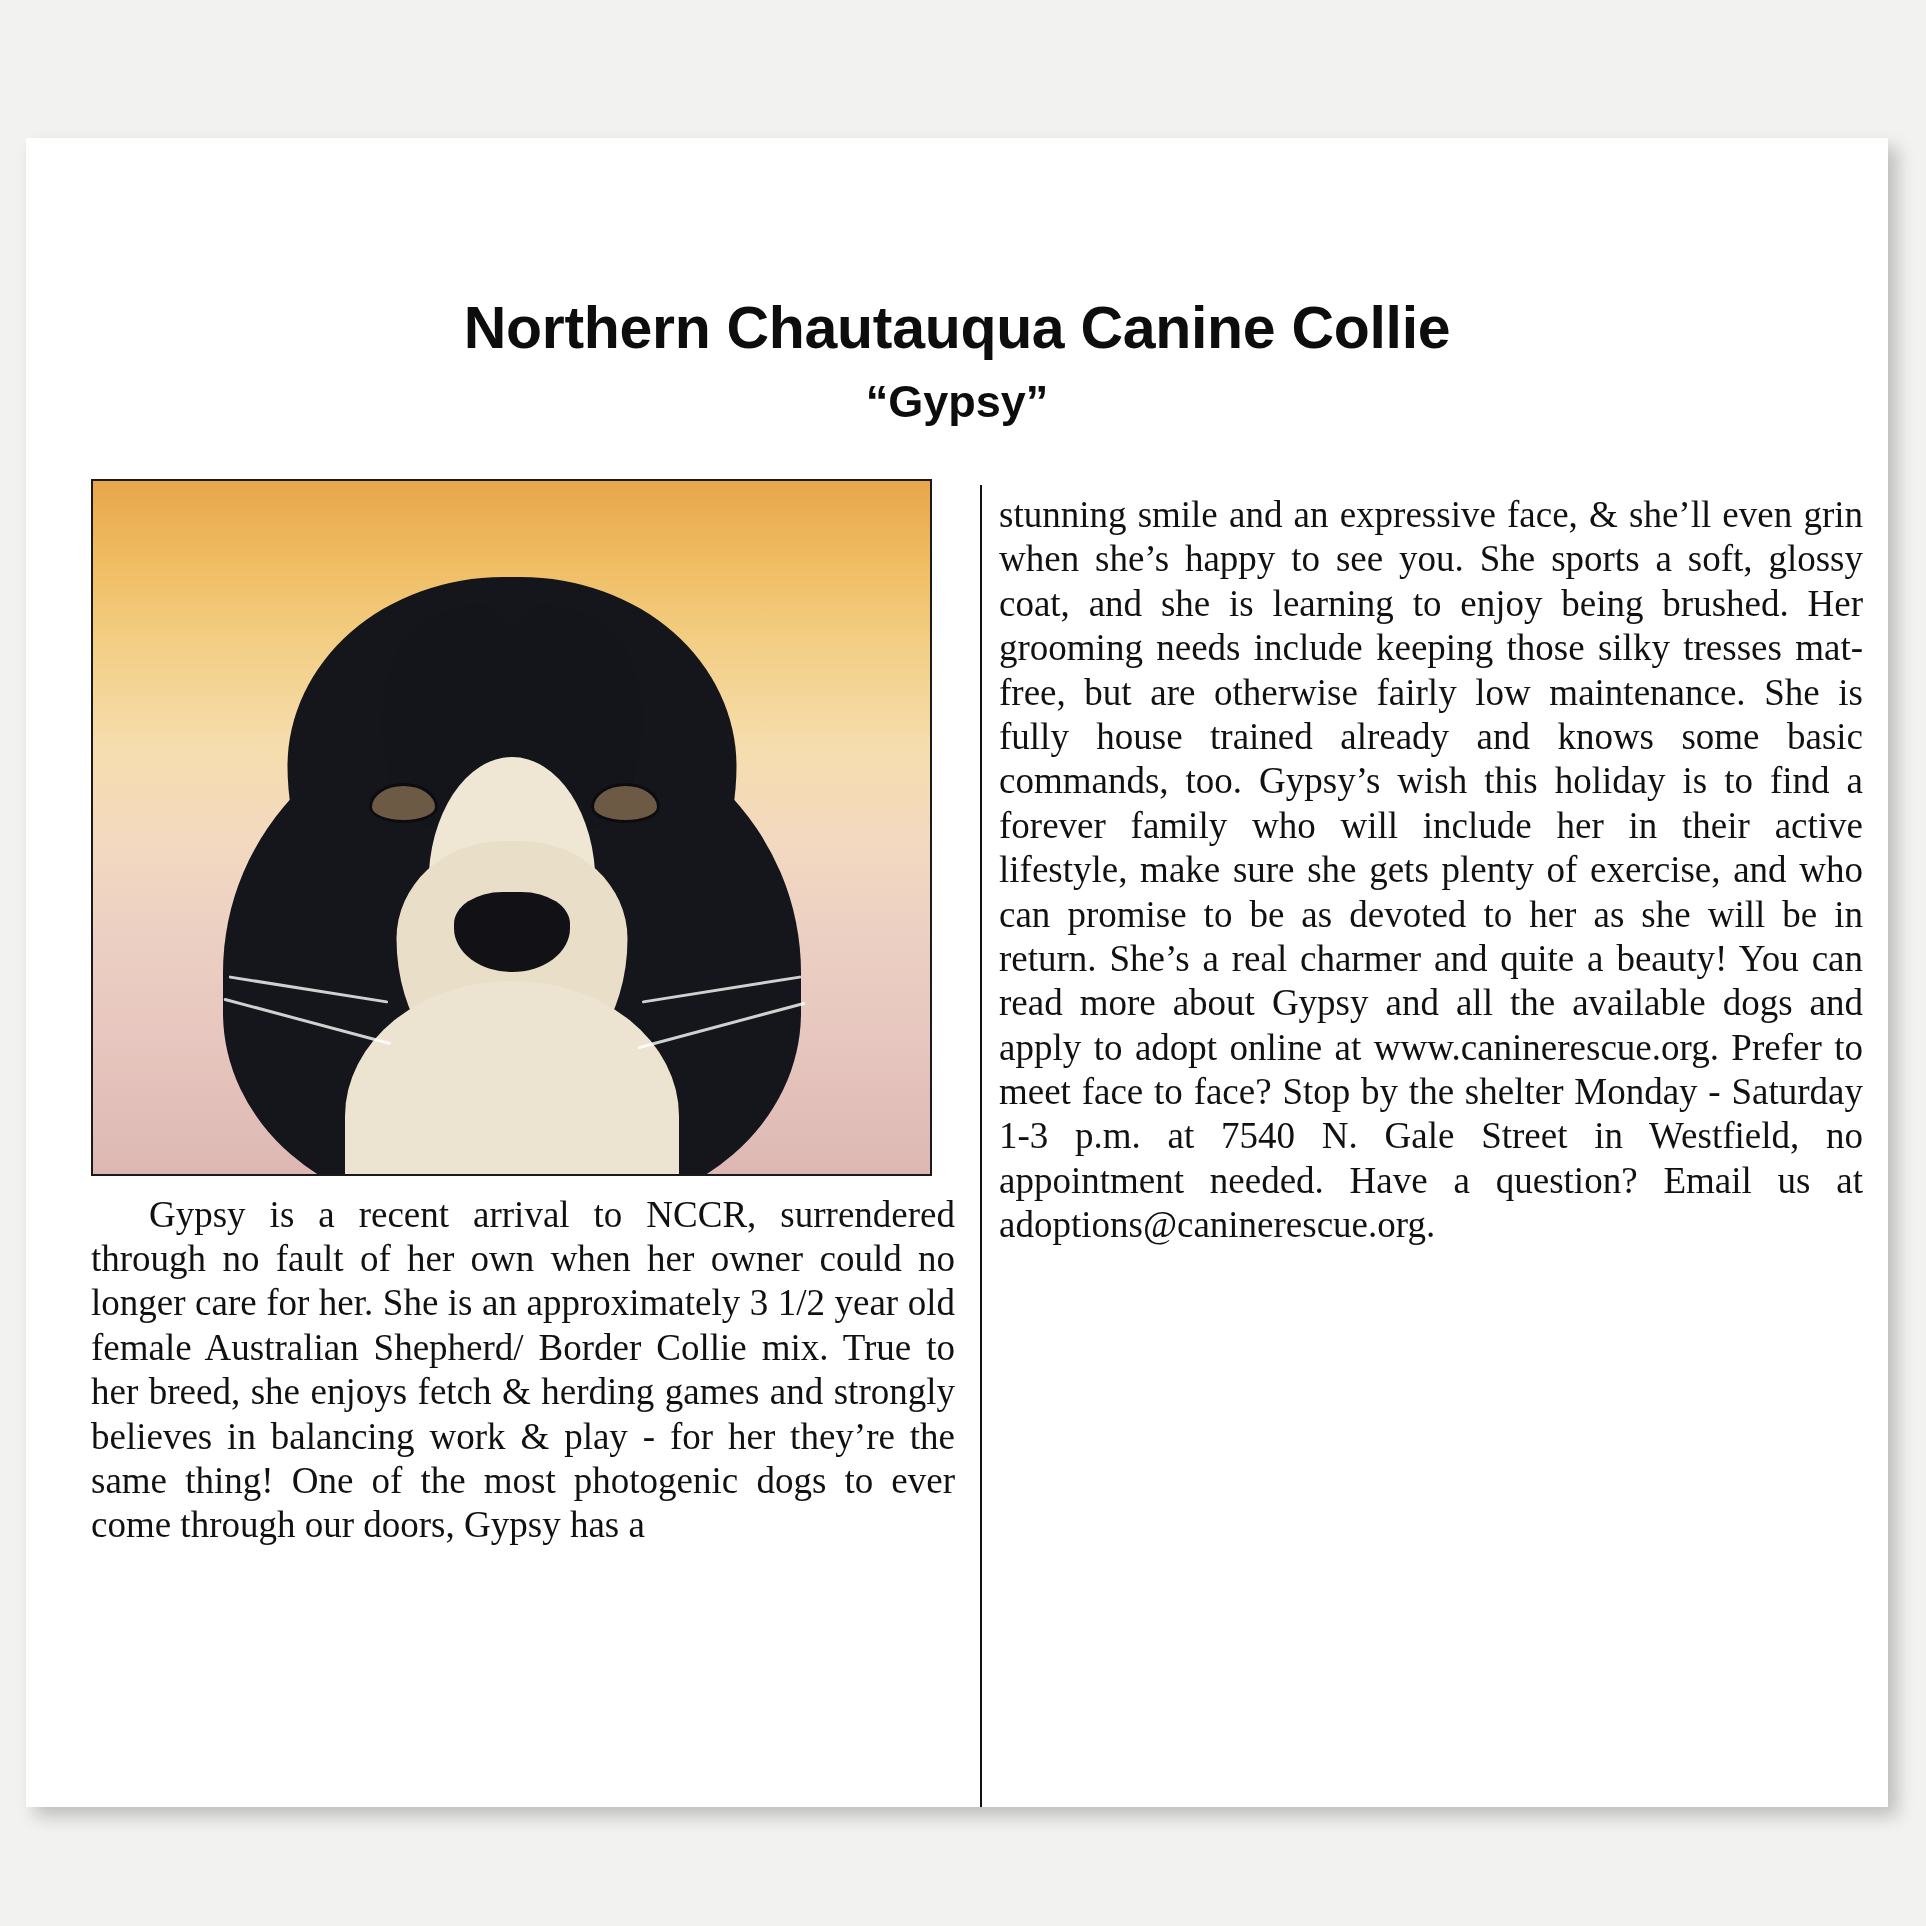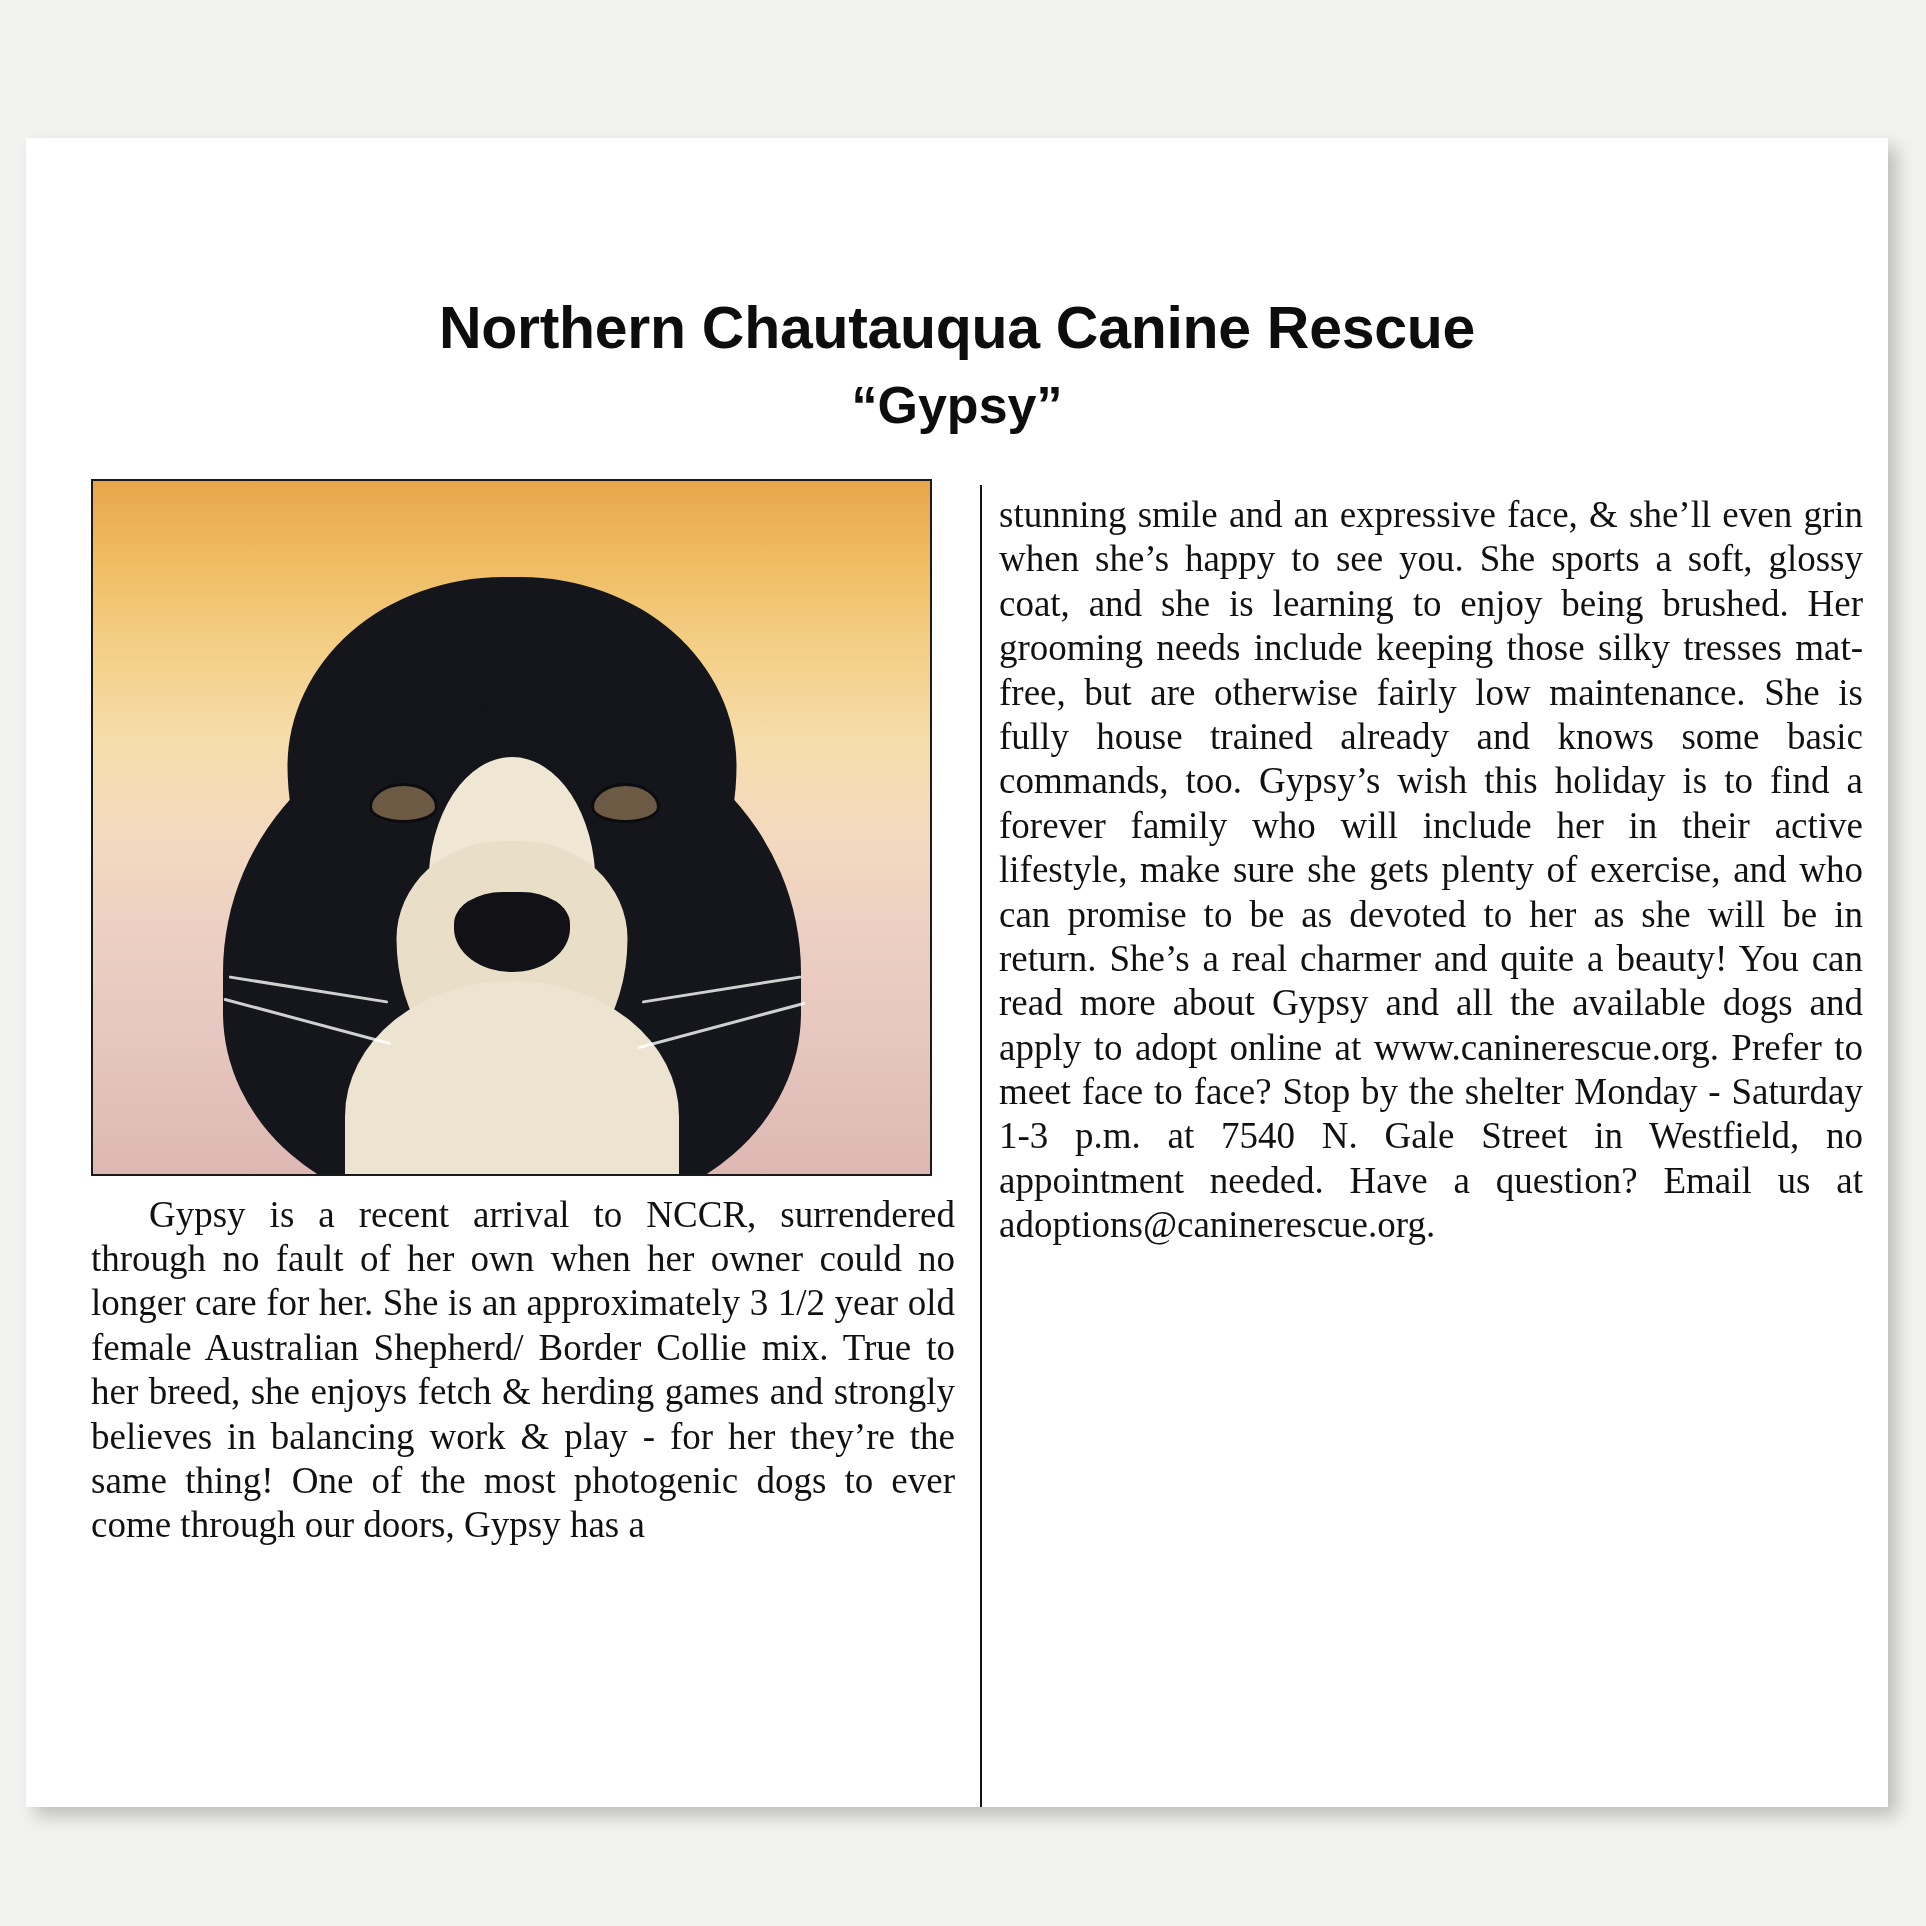--- a/index.html
+++ b/index.html
@@ -44,21 +44,21 @@
     font-size: 59px;
     letter-spacing: -0.3px;
     color: #0d0d0d;
     margin-top: 135px;
     line-height: 1.0;
   }
   .subhead {
     text-align: center;
     font-family: "Liberation Sans", sans-serif;
     font-weight: bold;
-    font-size: 52px;
+    font-size: 45px;
     color: #0d0d0d;
     margin-top: 20.5px;
     line-height: 1.0;
   }
   .columns {
     position: absolute;
     left: 13px;
     right: 13px;
     top: 315px;
     bottom: 0;
@@ -201,21 +201,21 @@
   }
   .col-right .bodytext { margin-top: 14px; }
 </style>
 </head>
 <body>
 
 <div class="page">
   <div class="clipping">
     <div class="inner">
 
-      <div class="headline">Northern Chautauqua Canine Rescue</div>
+      <div class="headline">Northern Chautauqua Canine Collie</div>
 
       <div class="subhead">“Gypsy”</div>
 
       <div class="columns">
 
         <div class="rule"></div>
 
         <div class="col col-left">
 
           <div class="photo">

